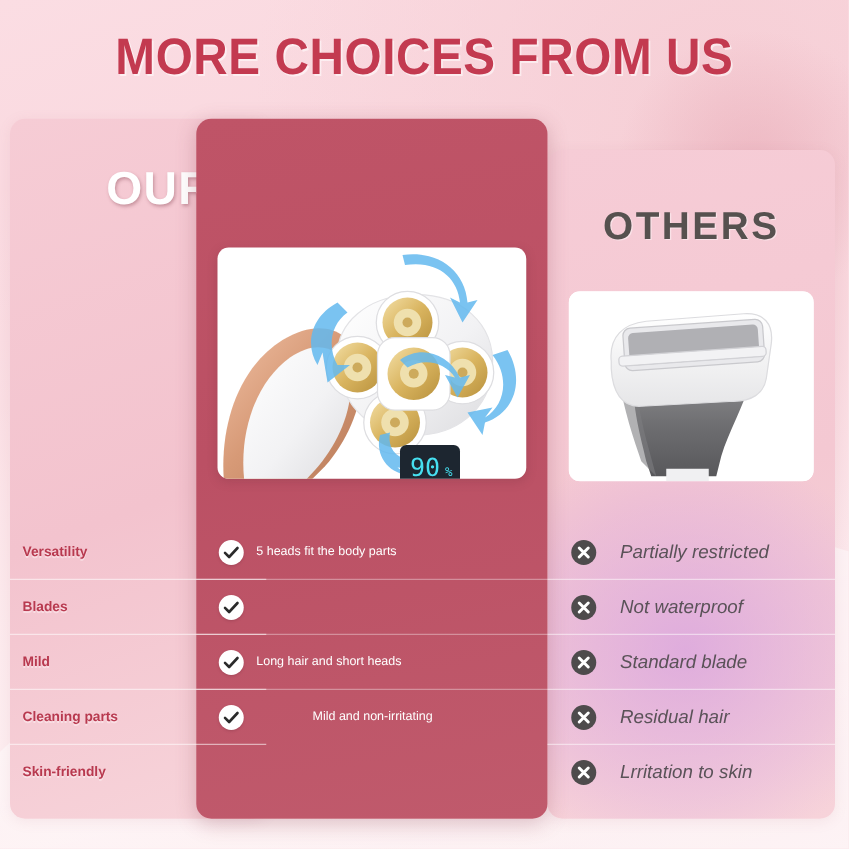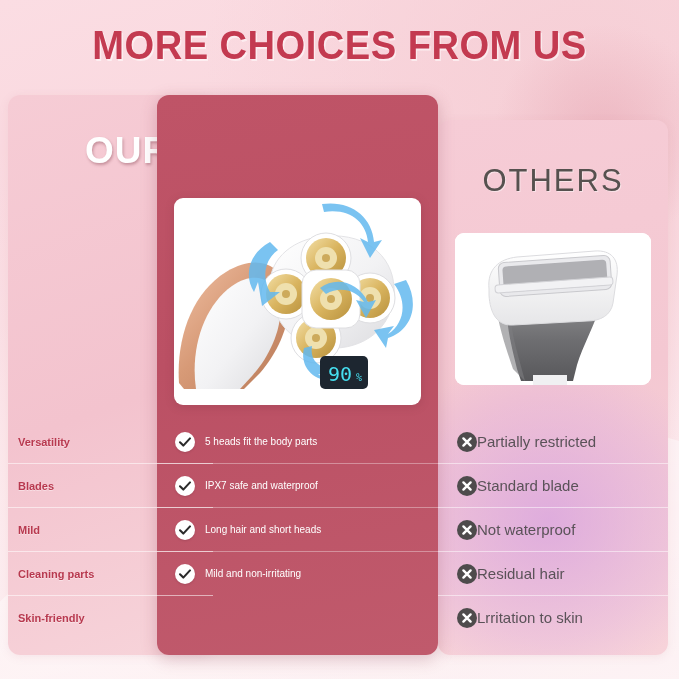--- a/index.html
+++ b/index.html
@@ -41,52 +41,52 @@
   .panel-right .purple{position:absolute;left:-20px;top:250px;width:290px;height:300px;
     background:radial-gradient(ellipse at 45% 50%,rgba(214,160,224,.72),rgba(214,160,224,.25) 55%,rgba(214,160,224,0) 78%);}
   .panel-ours{left:157px;top:95px;width:281px;height:560px;border-radius:12px;
     background:linear-gradient(170deg,#bf5467 0%,#bb5064 45%,#c05a6c 100%);
     box-shadow:0 4px 16px rgba(140,60,78,.28);z-index:3;}
 
   .head-ours{position:absolute;left:0;top:130px;width:281px;text-align:center;
     font-size:37px;font-weight:700;color:#ffffff;letter-spacing:1px;
     text-shadow:1px 2px 3px rgba(110,40,55,.35);}
   .head-others{position:absolute;left:0;top:163px;width:230px;text-align:center;
-    font-size:31px;font-weight:400;color:#56514f;letter-spacing:2px;
+    font-size:31px;font-weight:700;color:#56514f;letter-spacing:2px;
     text-shadow:1px 1px 0 rgba(255,255,255,.45);}
 
   .card{position:absolute;background:#fff;border-radius:9px;overflow:hidden;}
-  .card-ours{left:174px;top:198px;width:247px;height:207px;z-index:4;
+  .card-ours{left:174px;top:198px;width:247px;height:185px;z-index:4;
     box-shadow:0 2px 8px rgba(120,50,65,.25);}
   .card-others{left:455px;top:233px;width:196px;height:152px;z-index:4;}
 
   
   .labels{position:absolute;left:8px;top:420px;width:205px;z-index:5;}
   .label-row{height:43px;display:flex;align-items:center;padding-left:10px;
     border-bottom:1px solid rgba(255,255,255,.55);}
   .label-row:last-child{border-bottom:none;}
   .label-row span{font-size:11px;font-weight:700;color:#b8394f;
     text-shadow:0 1px 0 rgba(255,255,255,.4);}
 
   
   .list-ours{position:absolute;left:157px;top:420px;width:281px;z-index:5;}
   .ours-row{height:43px;display:flex;align-items:center;padding:0 10px 0 18px;
     border-bottom:1px solid rgba(255,255,255,.35);}
-  .ours-row:last-child{border-bottom:none;}
+  .ours-row:last-child{border-bottom:none;gap:45px;}
   .ours-row .txt{font-size:10px;color:#ffffff;margin-left:10px;white-space:nowrap;}
   .ico-check{width:20px;height:20px;border-radius:50%;background:#fff;flex:0 0 20px;
     position:relative;box-shadow:0 1px 2px rgba(120,50,65,.3);}
   .ico-check svg{position:absolute;left:3px;top:3px;}
 
   
   .list-others{position:absolute;left:438px;top:420px;width:230px;z-index:5;}
   .oth-row{height:43px;display:flex;align-items:center;padding:0 8px 0 19px;
     border-bottom:1px solid rgba(255,255,255,.5);}
   .oth-row:last-child{border-bottom:none;}
-  .oth-row .txt{font-size:15px;color:#5a5258;white-space:nowrap;}
+  .oth-row .txt{font-size:15px;color:#5a5258;margin-left:19px;white-space:nowrap;font-style:italic;}
   .ico-x{width:20px;height:20px;border-radius:50%;background:#4e4b4c;flex:0 0 20px;
     position:relative;}
   .ico-x svg{position:absolute;left:3px;top:3px;}
 
   
   .art{position:absolute;inset:0;}
 </style>
 </head>
 <body>
 
@@ -229,21 +229,20 @@
           </svg>
         </span>
       <span class="txt">5 heads fit the body parts</span>
     </div>
     <div class="ours-row">
       <span class="ico-check">
           <svg width="14" height="14" viewBox="0 0 14 14">
             <path d="M2 7.3 L5.3 10.6 L12 3.4" fill="none" stroke="#2b2b2b" stroke-width="2.1" stroke-linecap="round" stroke-linejoin="round"></path>
           </svg>
         </span>
-      <span class="txt">IPX7 safe and waterproof</span>
     </div>
     <div class="ours-row">
       <span class="ico-check">
           <svg width="14" height="14" viewBox="0 0 14 14">
             <path d="M2 7.3 L5.3 10.6 L12 3.4" fill="none" stroke="#2b2b2b" stroke-width="2.1" stroke-linecap="round" stroke-linejoin="round"></path>
           </svg>
         </span>
       <span class="txt">Long hair and short heads</span>
     </div>
     <div class="ours-row">
@@ -264,36 +263,36 @@
           </svg>
         </span>
       <span class="txt">Partially restricted</span>
     </div>
     <div class="oth-row">
       <span class="ico-x">
           <svg width="14" height="14" viewBox="0 0 14 14">
             <path d="M3.4 3.4 L10.6 10.6 M10.6 3.4 L3.4 10.6" stroke="#ffffff" stroke-width="2.4" stroke-linecap="round"></path>
           </svg>
         </span>
+      <span class="txt">Not waterproof</span>
+    </div>
+    <div class="oth-row">
+      <span class="ico-x">
+          <svg width="14" height="14" viewBox="0 0 14 14">
+            <path d="M3.4 3.4 L10.6 10.6 M10.6 3.4 L3.4 10.6" stroke="#ffffff" stroke-width="2.4" stroke-linecap="round"></path>
+          </svg>
+        </span>
       <span class="txt">Standard blade</span>
     </div>
     <div class="oth-row">
       <span class="ico-x">
           <svg width="14" height="14" viewBox="0 0 14 14">
             <path d="M3.4 3.4 L10.6 10.6 M10.6 3.4 L3.4 10.6" stroke="#ffffff" stroke-width="2.4" stroke-linecap="round"></path>
           </svg>
         </span>
-      <span class="txt">Not waterproof</span>
-    </div>
-    <div class="oth-row">
-      <span class="ico-x">
-          <svg width="14" height="14" viewBox="0 0 14 14">
-            <path d="M3.4 3.4 L10.6 10.6 M10.6 3.4 L3.4 10.6" stroke="#ffffff" stroke-width="2.4" stroke-linecap="round"></path>
-          </svg>
-        </span>
       <span class="txt">Residual hair</span>
     </div>
     <div class="oth-row">
       <span class="ico-x">
           <svg width="14" height="14" viewBox="0 0 14 14">
             <path d="M3.4 3.4 L10.6 10.6 M10.6 3.4 L3.4 10.6" stroke="#ffffff" stroke-width="2.4" stroke-linecap="round"></path>
           </svg>
         </span>
       <span class="txt">Lrritation to skin</span>
     </div>

